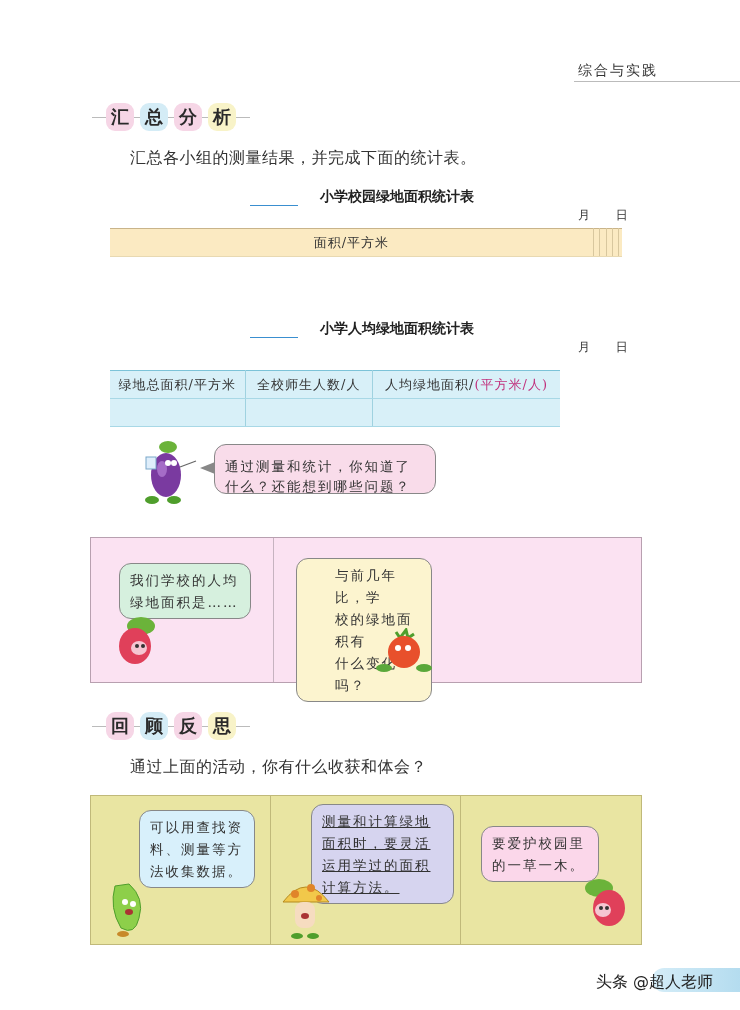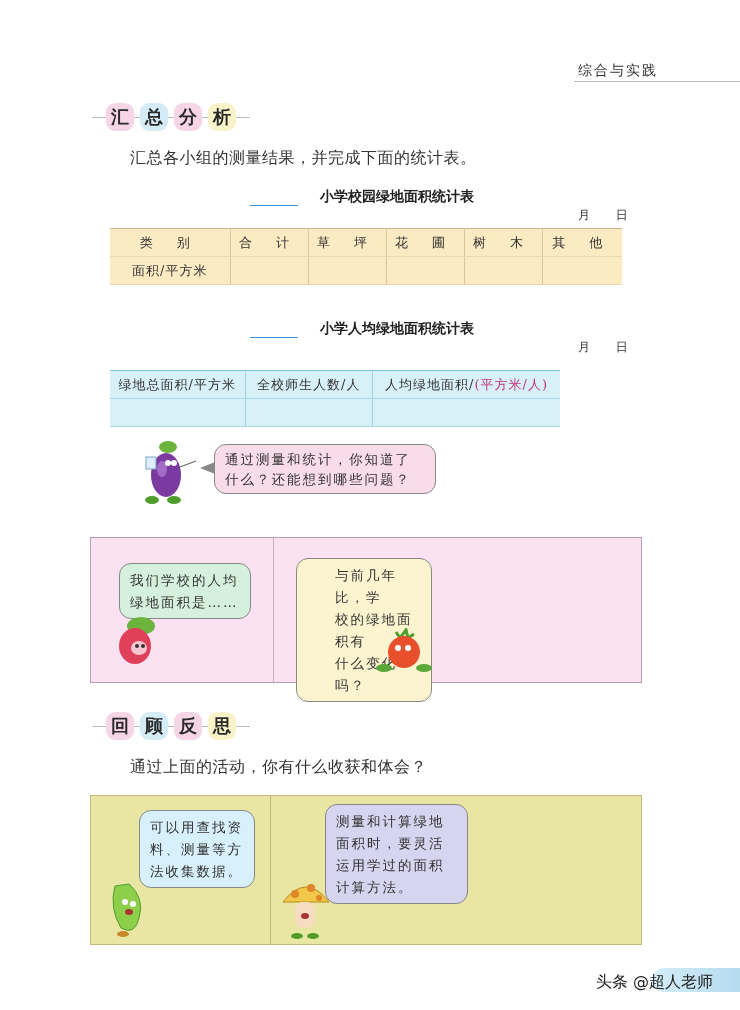--- a/index.html
+++ b/index.html
@@ -76,28 +76,20 @@
 </div>
 <div class="instruction" style="top:148px;">汇总各小组的测量结果，并完成下面的统计表。</div>
 
 <div class="table-title" style="top:188px;">
   <span class="blank"></span>
   <span>小学校园绿地面积统计表</span>
 </div>
 <div class="date-label" style="top:207px;">月 日</div>
 <table class="stat t1">
   <tbody>
-      <tr>
-    <td class="spaced" style="width:120px;">类 别</td>
-    <td class="spaced" style="width:78px;">合 计</td>
-    <td class="spaced" style="width:78px;">草 坪</td>
-    <td class="spaced" style="width:78px;">花 圃</td>
-    <td class="spaced" style="width:78px;">树 木</td>
-    <td class="spaced" style="width:80px;">其 他</td>
-  </tr>
   <tr>
     <td>面积/平方米</td>
     <td></td>
     <td></td>
     <td></td>
     <td></td>
     <td></td>
   </tr>
 </tbody>
   </table>
@@ -128,21 +120,21 @@
     <ellipse cx="26" cy="38" rx="15" ry="22" fill="#7a3aa0"></ellipse>
     <ellipse cx="22" cy="32" rx="5" ry="8" fill="#a56cc7"></ellipse>
     <circle cx="28" cy="26" r="3" fill="#fff"></circle>
       <circle cx="34" cy="26" r="3" fill="#fff"></circle>
     <rect x="6" y="20" width="10" height="12" fill="#dfeefb" stroke="#7aa7c9"></rect>
     <ellipse cx="12" cy="63" rx="7" ry="4" fill="#4f9e2c"></ellipse>
     <ellipse cx="34" cy="63" rx="7" ry="4" fill="#4f9e2c"></ellipse>
     <path d="M40 30 L56 24" stroke="#666" stroke-width="1.2"></path>
   </svg>
 </div>
-<div class="bubble pink" style="left:214px;top:444px;width:222px;height:50px;line-height:20px;padding:4px 10px;">
+<div class="bubble pink" style="left:214px;top:444px;width:222px;height:50px;line-height:20px;padding:11px 10px;">
   <div>通过测量和统计，你知道了</div>
   <div>什么？还能想到哪些问题？</div>
 </div>
 <div class="tail" style="left:200px;top:462px;border-top:6px solid transparent;border-bottom:6px solid transparent;border-right:15px solid #888;"></div>
 
 <div class="panel-row row1">
   <div class="panel" style="width:183px;">
     <div class="bubble mint" style="left:28px;top:25px;width:132px;">
       <div>我们学校的人均</div>
       <div>绿地面积是……</div>
@@ -200,35 +192,50 @@
       <svg width="44" height="60" viewBox="0 0 44 60">
         <path d="M10 8 Q4 30 16 50 Q30 58 34 40 Q40 20 24 6 Z" fill="#8dcf4a" stroke="#4f9e2c"></path>
         <circle cx="20" cy="24" r="3" fill="#fff"></circle>
           <circle cx="28" cy="26" r="3" fill="#fff"></circle>
         <ellipse cx="24" cy="34" rx="4" ry="3" fill="#a33"></ellipse>
         <ellipse cx="18" cy="56" rx="6" ry="3" fill="#c8892a"></ellipse>
       </svg>
     </div>
   </div>
   <div class="panel" style="width:190px;">
-    <div class="bubble lavender" style="left:54px;top:8px;width:143px;">
+    <div class="bubble lavender" style="left:40px;top:8px;width:143px;text-decoration:underline;">
       <div>测量和计算绿地</div>
       <div>面积时，要灵活</div>
       <div>运用学过的面积</div>
       <div>计算方法。</div>
     </div>
     <div class="char" style="left:10px;top:82px;">
       <svg width="50" height="64" viewBox="0 0 50 64">
         <path d="M2 24 Q25 -6 48 24 Z" fill="#f2c84a" stroke="#b58a1e"></path>
         <circle cx="14" cy="16" r="4" fill="#e0852a"></circle>
           <circle cx="30" cy="10" r="4" fill="#e0852a"></circle>
           <circle cx="38" cy="20" r="3" fill="#e0852a"></circle>
         <rect x="14" y="24" width="20" height="26" rx="8" fill="#f6dcc0"></rect>
         <ellipse cx="24" cy="38" rx="4" ry="3" fill="#a33"></ellipse>
         <ellipse cx="16" cy="58" rx="6" ry="3" fill="#4f9e2c"></ellipse>
           <ellipse cx="32" cy="58" rx="6" ry="3" fill="#4f9e2c"></ellipse>
       </svg>
     </div>
   </div>
+  <div class="panel" style="width:180px;">
+    <div class="bubble rose" style="left:20px;top:30px;width:118px;">
+      <div>要爱护校园里</div>
+      <div>的一草一木。</div>
+    </div>
+    <div class="char" style="left:122px;top:82px;">
+      <svg width="46" height="52" viewBox="0 0 46 52">
+        <ellipse cx="16" cy="10" rx="14" ry="9" fill="#6bb33a"></ellipse>
+        <ellipse cx="26" cy="30" rx="16" ry="18" fill="#e0405a"></ellipse>
+        <ellipse cx="20" cy="32" rx="8" ry="7" fill="#f5c6d2"></ellipse>
+        <circle cx="18" cy="30" r="2" fill="#333"></circle>
+          <circle cx="24" cy="30" r="2" fill="#333"></circle>
+      </svg>
+    </div>
+  </div>
 </div>
 
 <div class="page-tab"></div>
 <div class="watermark">头条 @超人老师</div>
 
 </body></html>

